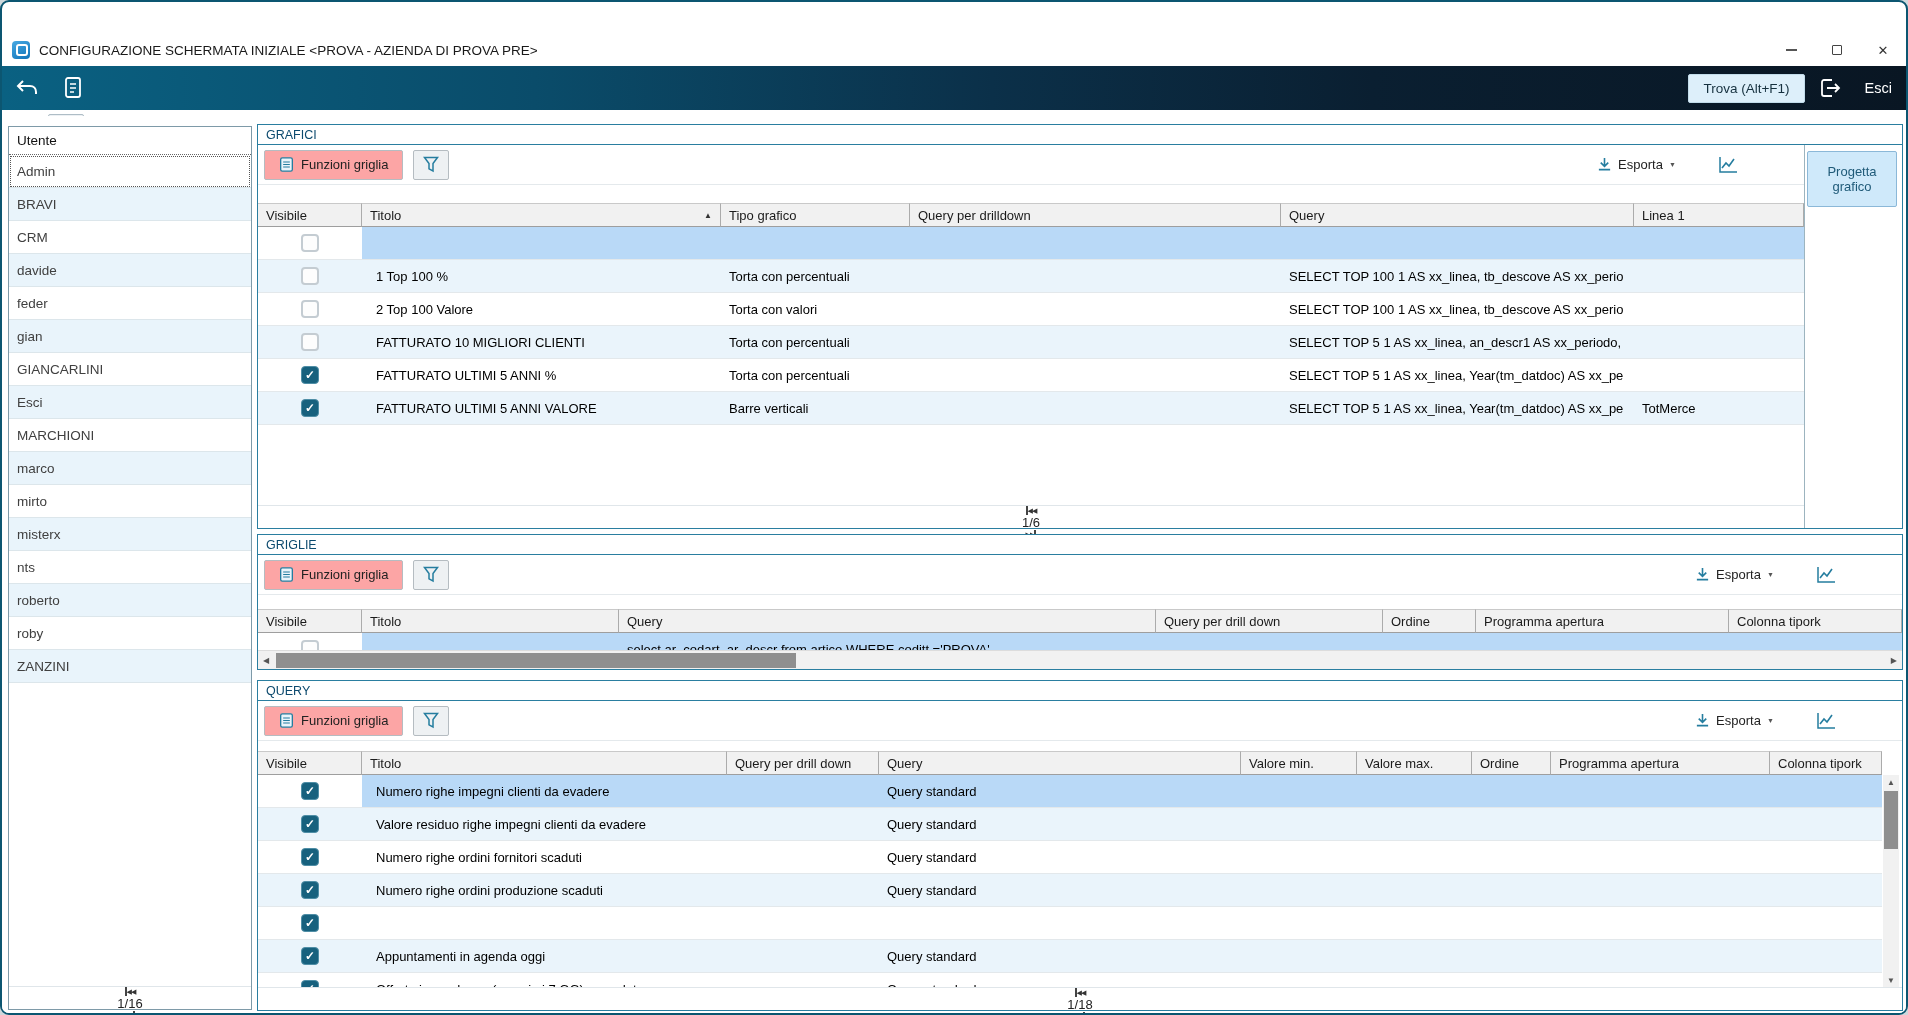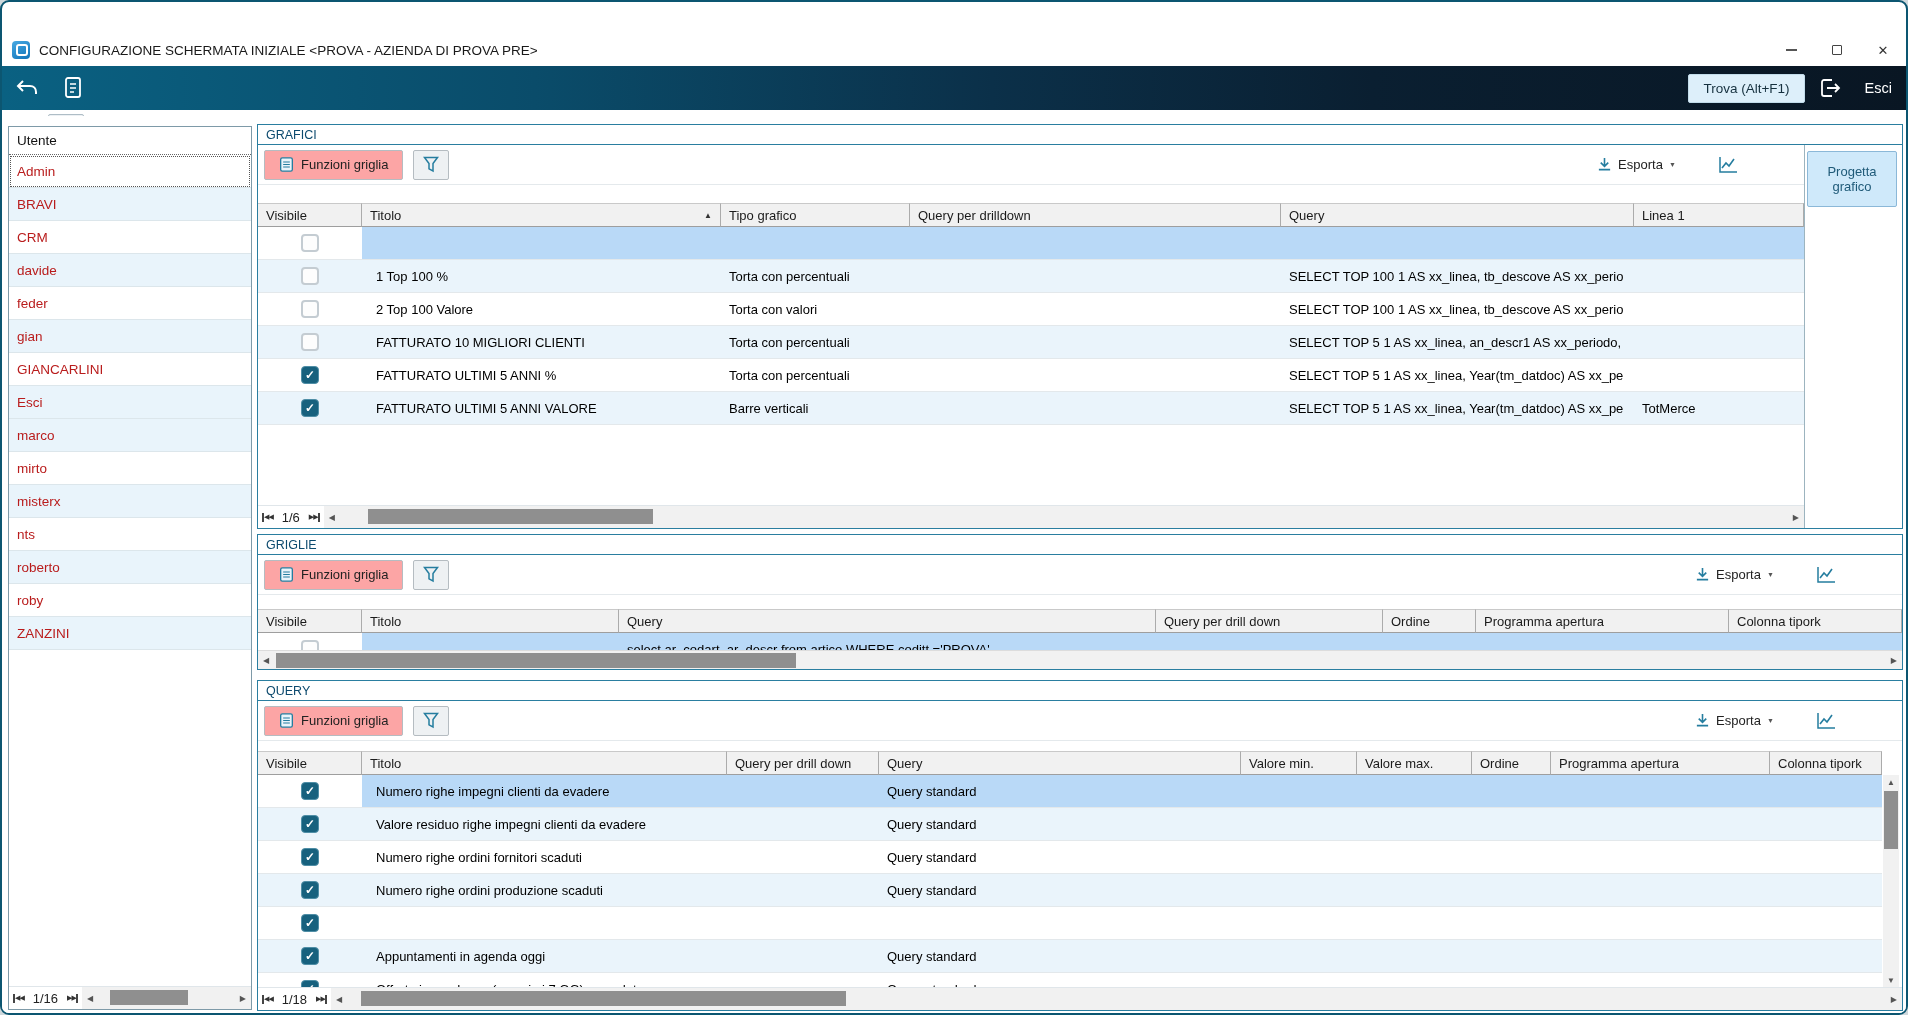--- a/index.html
+++ b/index.html
@@ -35,26 +35,26 @@
   .scenario-dd .lbl { font-size:13.5px; color:#1c1c1c; flex:1; }
   .caret { font-size:7px; color:#555; }
 
   
   .body { position:absolute; top:114px; left:0; right:0; bottom:0; background:#fff; }
 
   
   .sidebar { position:absolute; left:6px; top:10px; width:244px; bottom:3px; border:1px solid #7e9aa8; background:#fff; }
   .sb-header { height:28px; display:flex; align-items:center; padding-left:8px; font-size:13.5px; color:#111; border-bottom:1px dotted #666; }
   .sb-rows { position:absolute; top:28px; left:0; right:0; bottom:24px; overflow:hidden; }
-  .srow { height:33px; display:flex; align-items:center; padding-left:8px; font-size:13.5px; color:#b91c1c; border-bottom:1px solid #dce6eb; background:#fff; }
+  .srow { height:33px; display:flex; align-items:center; padding-left:8px; font-size:13.5px; color:#404040; border-bottom:1px solid #dce6eb; background:#fff; }
   .srow.alt { background:#e9f4fb; }
   .srow.selected { outline:1px dotted #555; outline-offset:-2px; }
 
   
-  .pager { position:absolute; left:0; right:0; bottom:0; height:23px; display:flex; align-items:center; background:#fff; border-top:1px solid #e0e6ea; font-size:12.5px; color:#222; }
+  .pager { position:absolute; left:0; right:0; bottom:0; height:23px; display:flex; align-items:center; background:#fff; border-top:1px solid #e0e6ea; font-size:12.5px; color:#222;flex-direction:column; }
   .pg-first,.pg-last { display:flex; align-items:center; padding:0 4px; font-size:7px; color:#333; letter-spacing:-1px; }
   .pg-bar { display:inline-block; width:2px; height:9px; background:#444; }
   .pg-label { padding:0 5px; font-size:13px; }
   .pg-left,.pg-right { font-size:8px; color:#555; padding:0 5px; background:#f1f1f1; height:100%; display:flex; align-items:center; }
   .pg-track { position:relative; flex:1; height:100%; background:#f1f1f1; }
   .pg-thumb { position:absolute; top:3px; height:15px; background:#8f8f8f; }
 
   
   .section { position:absolute; left:255px; width:1646px; border:1px solid #2a7ea0; background:#fff; }
   .sec-title { height:20px; display:flex; align-items:center; padding-left:8px; font-size:12.5px; color:#0c4a6e; border-bottom:1px solid #2a7ea0; }
@@ -229,20 +229,23 @@
           </div>
 
           <div class="srow">
             <span>GIANCARLINI</span>
           </div>
 
           <div class="srow alt">
             <span>Esci</span>
           </div>
 
+          <div class="srow">
+            <span>MARCHIONI</span>
+          </div>
 
           <div class="srow alt">
             <span>marco</span>
           </div>
 
           <div class="srow">
             <span>mirto</span>
           </div>
 
           <div class="srow alt">

